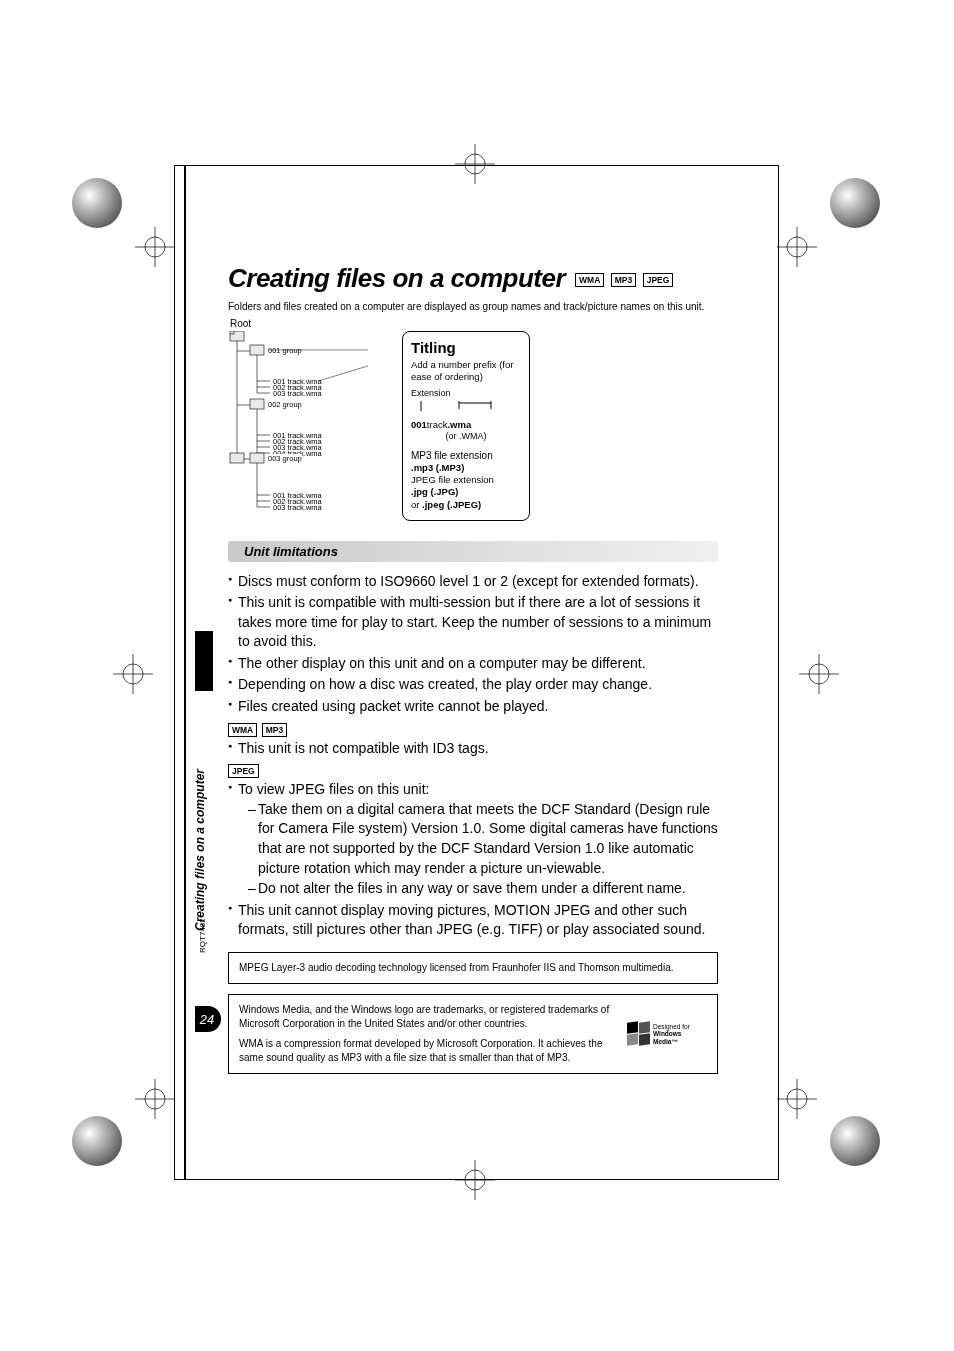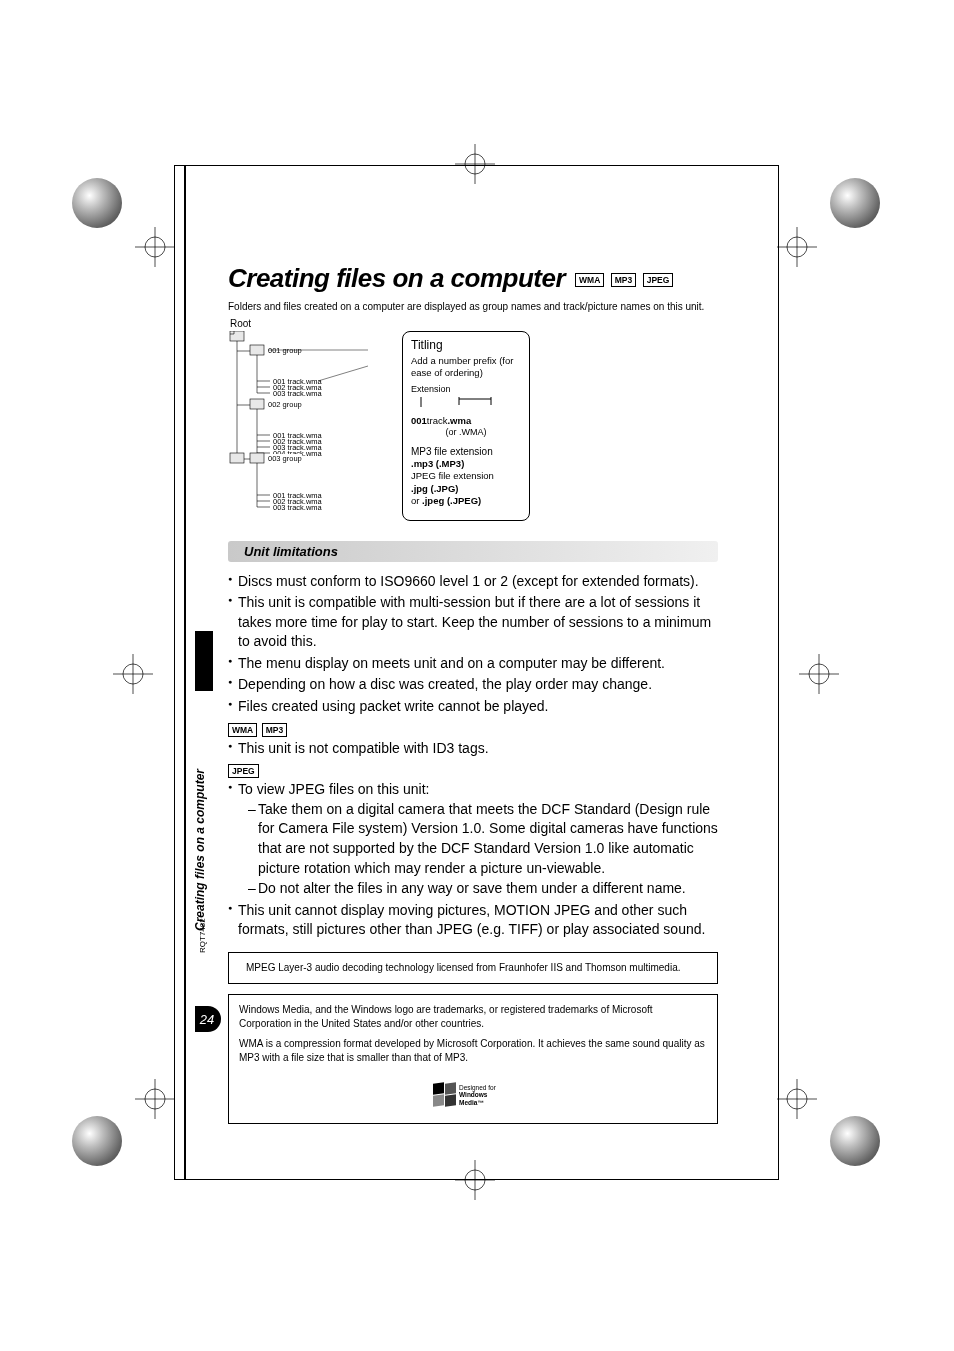--- a/index.html
+++ b/index.html
@@ -35,21 +35,21 @@
   .intro { font-size: 10px; line-height: 1.35; margin-bottom: 4px;}
   .root-label { font-size: 10px; margin-left: 2px; margin-bottom: 2px;}
 
   
   .diagram-wrap { display: flex; gap: 24px; margin-bottom: 20px;}
   .tree { width: 150px; font-size: 7px; position: relative; height: 190px;}
   .tree svg { position: absolute; left: 0; top: 0; }
   .tree .lbl { position: absolute; font-size: 7.5px; white-space: nowrap;}
 
   .titling-box { border: 1px solid #000; border-radius: 8px; width: 128px; padding: 6px 8px; font-size: 9.5px; line-height: 1.3; position: relative;}
-  .titling-box .th { font-weight: normal; font-size: 12px; margin-bottom: 2px;}
+  .titling-box .th { font-weight: bold; font-size: 15px; margin-bottom: 2px;}
   .titling-box .ext-lbl { font-size: 9px; margin-top:4px;}
   .titling-box .fn { font-size: 9.5px; margin-top:2px;}
   .titling-box .cent { text-align: center; font-size: 9px;}
   .titling-box .sec { margin-top: 6px; font-size: 10px;}
 
   .section-hdr {
     background: linear-gradient(to right, #c9c9c9 0%, #f0f0f0 100%);
     border-radius: 3px;
     padding: 3px 16px;
     font-size: 13px;
@@ -58,22 +58,22 @@
     margin-bottom: 10px;
   }
 
   ul.bullets { list-style: none; font-size: 14px; line-height: 1.4; }
   ul.bullets > li { position: relative; padding-left: 10px; margin-bottom: 2px;}
   ul.bullets > li::before { content: "●"; position: absolute; left: 0; font-size: 7px; top: 2px;}
   ul.sub { list-style: none; padding-left: 10px;}
   ul.sub > li { position: relative; padding-left: 10px; margin-bottom: 1px;}
   ul.sub > li::before { content: "–"; position: absolute; left: 0;}
   
-  .notice-box { border: 0.8px solid #000; padding: 8px 17px; font-size: 10px; line-height: 1.4; margin-top: 12px;}
-  .wm-box { border: 0.8px solid #000; padding: 8px 10px; font-size: 10px; line-height: 1.4; margin-top: 10px; display: flex; gap: 10px; align-items: center; flex-direction: column;}
+  .notice-box { border: 0.8px solid #000; padding: 8px 10px; font-size: 10px; line-height: 1.4; margin-top: 12px;}
+  .wm-box { border: 0.8px solid #000; padding: 8px 10px; font-size: 10px; line-height: 1.4; margin-top: 10px; display: flex; gap: 10px; align-items: center;}
   .wm-box .txt { flex: 1;}
   .wm-logo { width: 80px; height: 40px; border: 0 solid #000; display: flex; align-items: center; gap: 2px; font-size: 6.5px; line-height:1.1;}
   .wm-logo .flag { width: 24px; height: 24px; position: relative;}
   .wm-logo .flag div { position: absolute; width: 11px; height: 11px;}
 
   
   .sidetab {
     position: absolute;
     left: 195px;
     top: 631px;
@@ -240,21 +240,21 @@
       <div><b>.jpg (.JPG)</b></div>
       <div><span>or </span><b>.jpeg (.JPEG)</b></div>
     </div>
   </div>
 
   <div class="section-hdr">Unit limitations</div>
 
   <ul class="bullets">
     <li>Discs must conform to ISO9660 level 1 or 2 (except for extended formats).</li>
     <li>This unit is compatible with multi-session but if there are a lot of sessions it takes more time for play to start. Keep the number of sessions to a minimum to avoid this.</li>
-    <li>The menu display on meets unit and on a computer may be different.</li>
+    <li>The other display on this unit and on a computer may be different.</li>
     <li>Depending on how a disc was created, the play order may change.</li>
     <li>Files created using packet write cannot be played.</li>
   </ul>
 
   <div class="tag-inline">WMA</div>
 
   <div class="tag-inline">MP3</div>
   <ul class="bullets">
     <li>This unit is not compatible with ID3 tags.</li>
   </ul>

